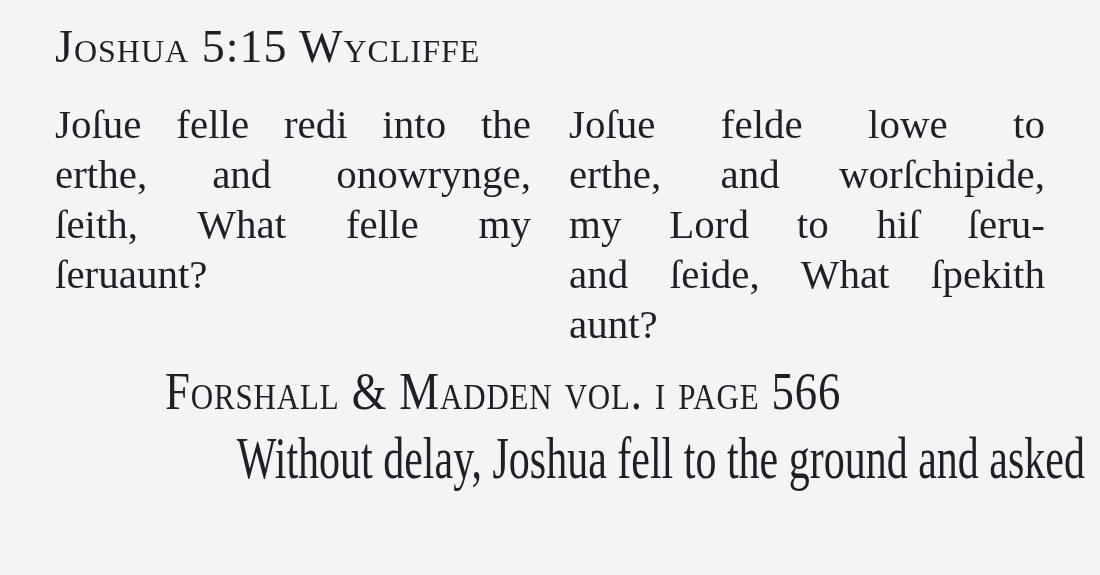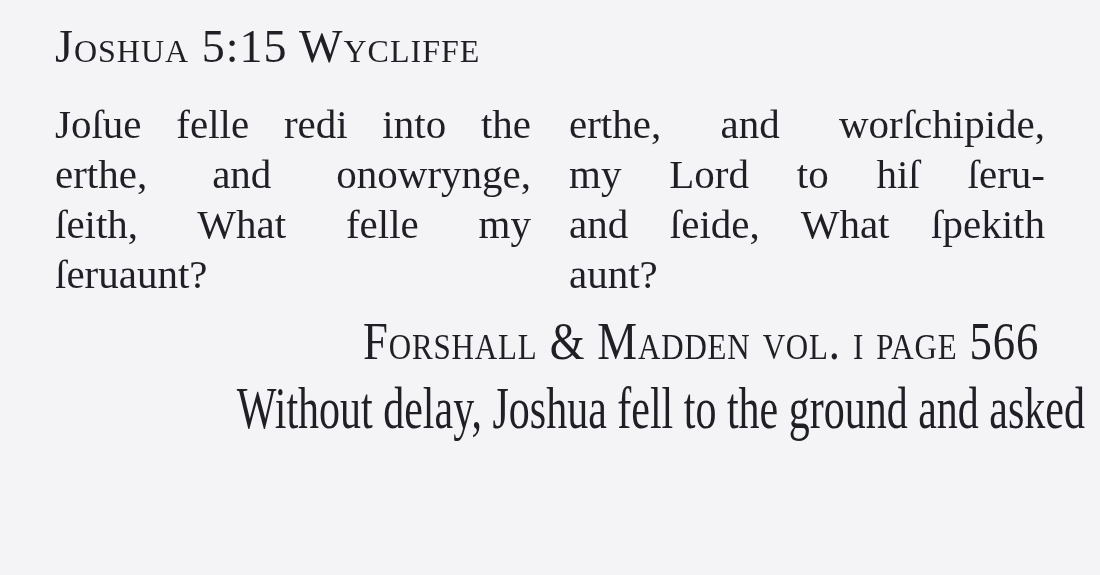--- a/index.html
+++ b/index.html
@@ -34,21 +34,21 @@
     text-align: justify;
     text-align-last: justify;
     white-space: nowrap;
   }
   .vline.last {
     text-align: center;
     text-align-last: left;
   }
   .citation {
     margin-top: 18px;
-    text-align: right;
+    text-align: left;
     padding-right: 6px;
     line-height: 50px;
     height: 50px;
   }
   .citation .inner {
     display: inline-block;
     font-variant: small-caps;
     font-size: 52px;
     letter-spacing: 1px;
     transform: scaleX(0.86);
@@ -79,20 +79,21 @@
   <h1 class="title">Joshua 5:15 Wycliffe</h1>
 
   <div class="columns">
     <div class="column">
       <div class="vline">Joſue felle redi into the</div>
       <div class="vline">erthe, and onowrynge,</div>
       <div class="vline">ſeith, What felle my</div>
       <div class="vline last">ſeruaunt?</div>
     </div>
     <div class="column">
+      <div class="vline">Joſue felde lowe to</div>
       <div class="vline">erthe, and worſchipide,</div>
       <div class="vline">my Lord to hiſ ſeru-</div>
       <div class="vline">and ſeide, What ſpekith</div>
       <div class="vline last">aunt?</div>
     </div>
   </div>
 
   <div class="citation">
     <span class="inner">Forshall &amp; Madden vol. i  page 566</span>
   </div>

